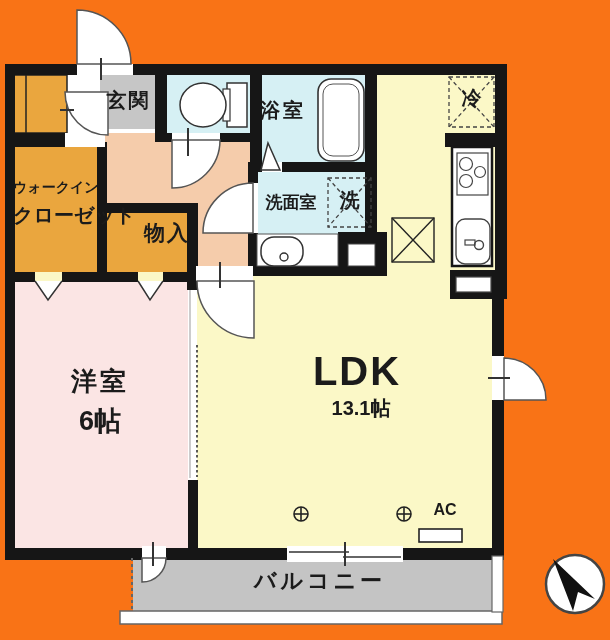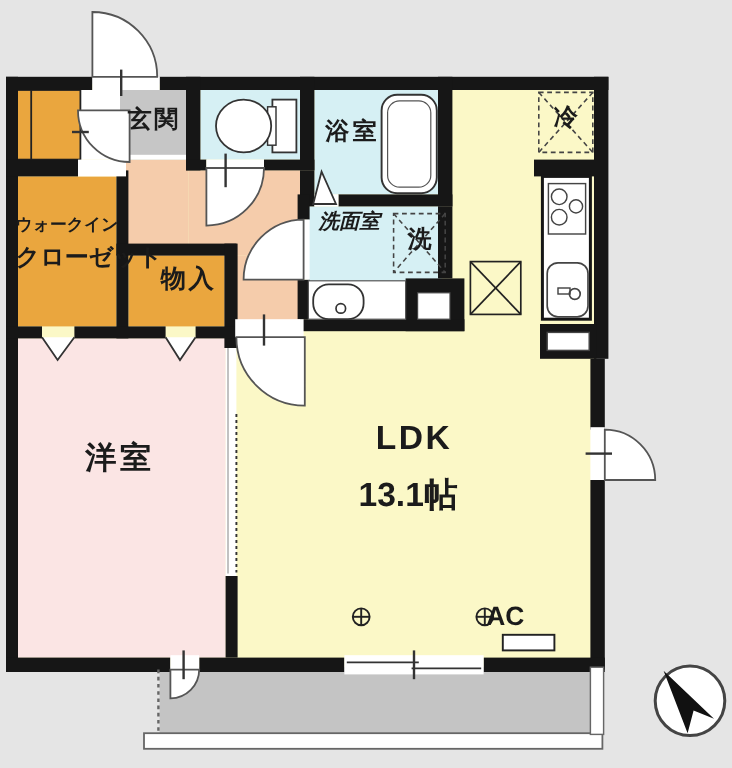--- a/index.html
+++ b/index.html
@@ -1,34 +1,34 @@
 <!DOCTYPE html>
 <html><head>
 <meta charset="utf-8">
 <style>
   html,body{margin:0;padding:0;background:#fff;}
-  #stage{position:relative;width:610px;height:640px;background:#e5e5e5;overflow:hidden;
+  #stage{position:relative;width:610px;height:640px;background:#f97316;overflow:hidden;
          font-family:"Liberation Sans","DejaVu Sans",sans-serif;}
   #plan-svg{position:absolute;left:0;top:0;}
   .lbl{position:absolute;color:#1b1b1b;font-weight:700;text-align:center;line-height:1.05;
        white-space:nowrap;}
   .lbl-entrance {left:100px;top:90px;width:57px;font-size:20px;letter-spacing:2px;}
-  .lbl-bath     {left:265px;top:100px;width:58px;font-size:20px;letter-spacing:3px;}
-  .lbl-washroom {left:254px;top:176px;width:74px;font-size:17px;font-style:italic;}
+  .lbl-bath     {left:254px;top:100px;width:58px;font-size:20px;letter-spacing:3px;}
+  .lbl-washroom {left:254px;top:194px;width:74px;font-size:17px;}
   .lbl-washer   {left:328px;top:190px;width:43px;font-size:20px;}
   .lbl-fridge   {left:449px;top:88px;width:45px;font-size:20px;}
-  .lbl-storage  {left:107px;top:222px;width:100px;font-size:21px;letter-spacing:2px;}
+  .lbl-storage  {left:117px;top:222px;width:100px;font-size:21px;letter-spacing:2px;}
   .lbl-wic1     {left:13px;top:180px;width:84px;font-size:14px;}
   .lbl-wic2     {left:13px;top:205px;width:84px;font-size:20px;text-align:center;}
   .lbl-western  {left:40px;top:368px;width:120px;font-size:26px;letter-spacing:3px;}
   .lbl-western-size{left:40px;top:407px;width:120px;font-size:27px;}
-  .lbl-ldk      {left:270px;top:350px;width:150px;font-size:28px;letter-spacing:2px;}
-  .lbl-ldk-size {left:265px;top:398px;width:150px;font-size:28px;}
+  .lbl-ldk      {left:282px;top:350px;width:150px;font-size:40px;letter-spacing:2px;}
+  .lbl-ldk-size {left:286px;top:398px;width:150px;font-size:20px;}
   .lbl-drying   {left:312px;top:503px;width:88px;font-size:17px;}
-  .lbl-ac       {left:400px;top:502px;width:42px;font-size:22px;}
+  .lbl-ac       {left:424px;top:502px;width:42px;font-size:16px;}
   .lbl-balcony  {left:240px;top:569px;width:160px;font-size:22px;letter-spacing:4px;}
 </style>
 </head>
 <body>
 
 <div id="stage">
 <svg id="plan-svg" width="610" height="640" viewBox="0 0 610 640">
 
   <rect x="13" y="70" width="484" height="486" fill="#FBF8C7"></rect>
   <rect x="13" y="282" width="175" height="266" fill="#FBE5E4"></rect>
@@ -206,16 +206,18 @@
 
   <div class="lbl lbl-entrance">玄関</div>
   <div class="lbl lbl-bath">浴室</div>
   <div class="lbl lbl-washroom">洗面室</div>
   <div class="lbl lbl-washer">洗</div>
   <div class="lbl lbl-fridge">冷</div>
   <div class="lbl lbl-storage">物入</div>
   <div class="lbl lbl-wic1">ウォークイン</div>
   <div class="lbl lbl-wic2">クローゼット</div>
   <div class="lbl lbl-western">洋室</div>
+  <div class="lbl lbl-western-size">6帖</div>
   <div class="lbl lbl-ldk">LDK</div>
   <div class="lbl lbl-ldk-size">13.1帖</div>
   <div class="lbl lbl-ac">AC</div>
+  <div class="lbl lbl-balcony">バルコニー</div>
 </div>
 
 </body></html>

